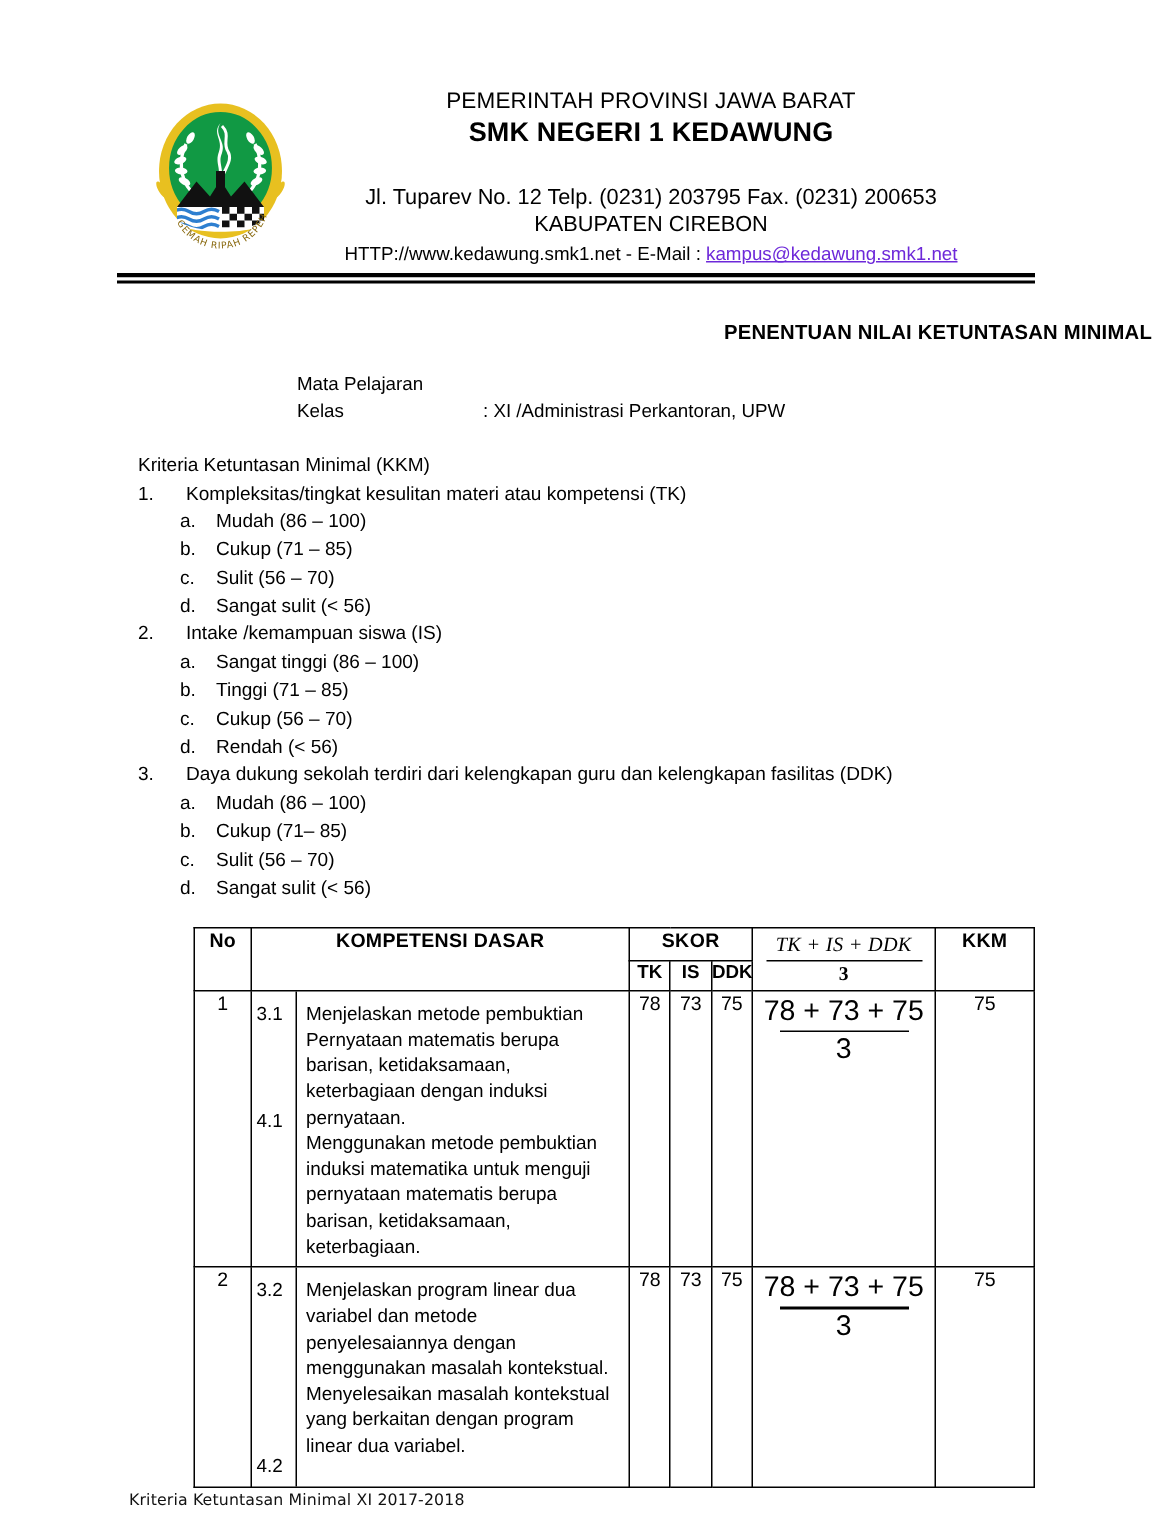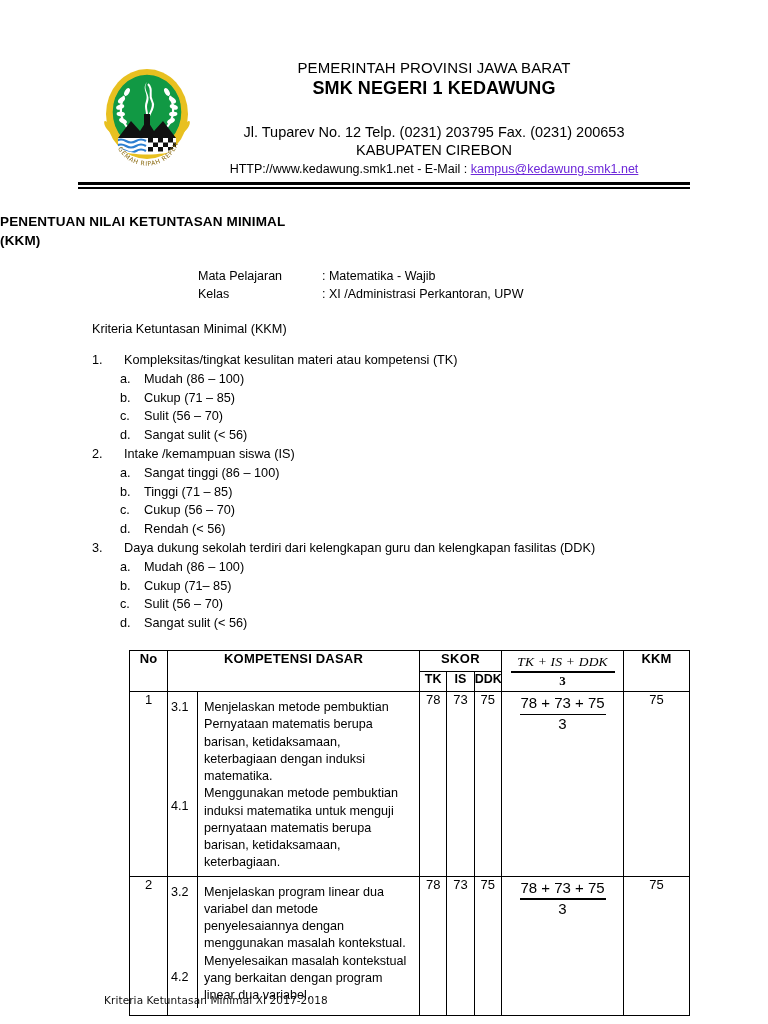--- a/index.html
+++ b/index.html
@@ -89,21 +89,21 @@
     height: 2px;
     background: #fff;
   }
   .rule-thin {
     height: 1.5px;
     background: #000;
   }
 
   
   .doc-title {
-    text-align: left;
+    text-align: right;
     font-size: 13.5px;
     font-weight: bold;
     letter-spacing: 0.15px;
     margin-top: 23px;
     line-height: 1.45;
   }
 
   
   .meta {
     margin: 16px 0 0 198px;
@@ -113,21 +113,21 @@
   .meta-row { display: flex; }
   .meta-label { width: 124px; flex: 0 0 124px; }
   .meta-value { flex: 1; }
 
   
   .criteria {
     margin: 17px 0 0 92px;
     font-size: 12.7px;
     line-height: 1.48;
   }
-  .crit-head { margin-bottom: 12px; }
+  .crit-head { margin-bottom: 0px; }
   .crit-num-row { display: flex; }
   .crit-num-marker { width: 32px; flex: 0 0 32px; }
   .crit-num-text { flex: 1; }
   .crit-sub-row { display: flex; margin-left: 28px; }
   .crit-sub-marker { width: 24px; flex: 0 0 24px; }
   .crit-sub-text { flex: 1; }
 
   
   .table-wrap {
     margin: 17px 78px 0 82px;
@@ -200,21 +200,21 @@
   }
   .frac-head .den {
     font-style: normal;
     font-weight: bold;
     font-size: 13px;
   }
   .frac-head .bar { width: 104px; }
 
   .frac-cell {
     font-family: "Liberation Sans", sans-serif;
-    font-size: 15px;
+    font-size: 19px;
     font-style: normal;
   }
   .frac-cell .bar { width: 86px; }
 
   
   td.c-no {
     text-align: center;
     font-size: 13px;
     padding: 7px 2px 0 2px;
   }
@@ -256,21 +256,21 @@
     padding: 7px 4px 4px 6px;
     font-size: 12.6px;
     line-height: 1.37;
   }
   .kd-codecol .code-slot { display: block; }
   .kd-textcol .text-slot { display: block; }
 
   
   .footer {
     position: absolute;
-    left: 104px;
+    left: 86px;
     top: 994px;
     font-size: 10.5px;
     font-family: "DejaVu Sans", sans-serif;
     letter-spacing: 0.1px;
     color: #111;
   }
 </style>
 </head>
 <body>
 
@@ -360,27 +360,25 @@
   </div>
 
   <div class="rule-group">
     <div class="rule-thick"></div>
     <div class="rule-gap"></div>
     <div class="rule-thin"></div>
   </div>
 
   <div class="doc-title">
     <div>PENENTUAN NILAI KETUNTASAN MINIMAL</div>
-    <div>(KKM)</div>
   </div>
 
   <div class="meta">
     <div class="meta-row">
       <span class="meta-label">Mata Pelajaran</span>
-      <span class="meta-value">: Matematika - Wajib</span>
     </div>
     <div class="meta-row">
       <span class="meta-label">Kelas</span>
       <span class="meta-value">: XI /Administrasi Perkantoran, UPW</span>
     </div>
   </div>
 
   <div class="criteria">
     <div class="crit-head">Kriteria Ketuntasan Minimal (KKM)</div>
 
@@ -477,24 +475,24 @@
         </tr>
       </thead>
       <tbody>
 
         <tr style="height:155px;">
           <td class="c-no">1</td>
           <td class="c-kd-split">
             <div class="kd-split-inner">
               <div class="kd-codecol">
                 <span class="code-slot">3.1</span>
-                <span class="code-slot" style="margin-top:82px;">4.1</span>
+                <span class="code-slot" style="margin-top:54px;">4.1</span>
               </div>
               <div class="kd-textcol">
-                <span class="text-slot">Menjelaskan metode pembuktian Pernyataan matematis berupa barisan, ketidaksamaan, keterbagiaan dengan induksi matematika.</span>
+                <span class="text-slot">Menjelaskan metode pembuktian Pernyataan matematis berupa barisan, ketidaksamaan, keterbagiaan dengan induksi pernyataan.</span>
                 <span class="text-slot">Menggunakan metode pembuktian induksi matematika untuk menguji pernyataan matematis berupa barisan, ketidaksamaan, keterbagiaan.</span>
               </div>
             </div>
           </td>
           <td class="c-score">78</td>
           <td class="c-score">73</td>
           <td class="c-score">75</td>
           <td class="c-formula">
             <span class="frac frac-cell">
               <span class="num">78 + 73 + 75</span>
@@ -504,21 +502,21 @@
           </td>
           <td class="c-kkm">75</td>
         </tr>
 
         <tr style="height:139px;">
           <td class="c-no">2</td>
           <td class="c-kd-split">
             <div class="kd-split-inner">
               <div class="kd-codecol">
                 <span class="code-slot">3.2</span>
-                <span class="code-slot" style="margin-top:68px;">4.2</span>
+                <span class="code-slot" style="margin-top:100px;">4.2</span>
               </div>
               <div class="kd-textcol">
                 <span class="text-slot">Menjelaskan program linear dua variabel dan metode penyelesaiannya dengan menggunakan masalah kontekstual.</span>
                 <span class="text-slot">Menyelesaikan masalah kontekstual yang berkaitan dengan program linear dua variabel.</span>
               </div>
             </div>
           </td>
           <td class="c-score">78</td>
           <td class="c-score">73</td>
           <td class="c-score">75</td>

